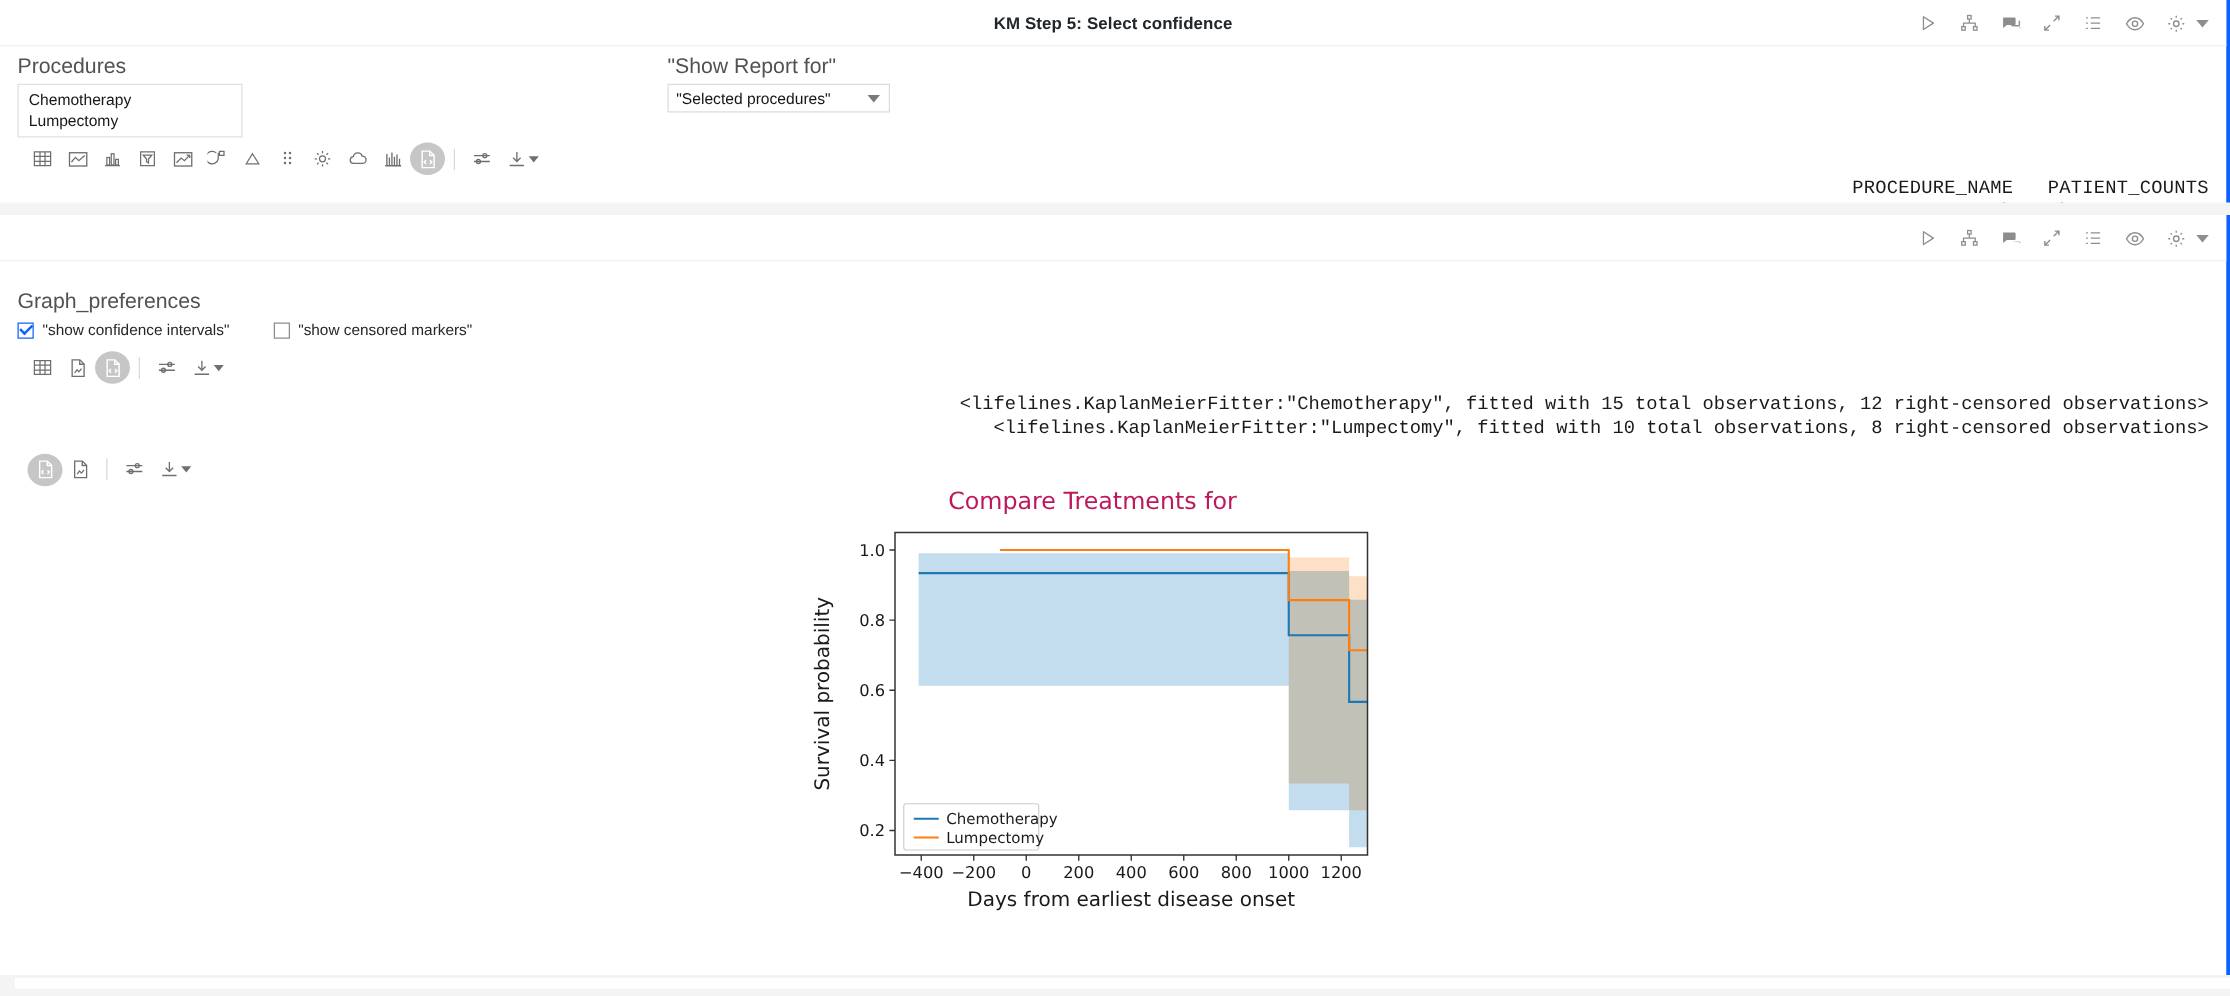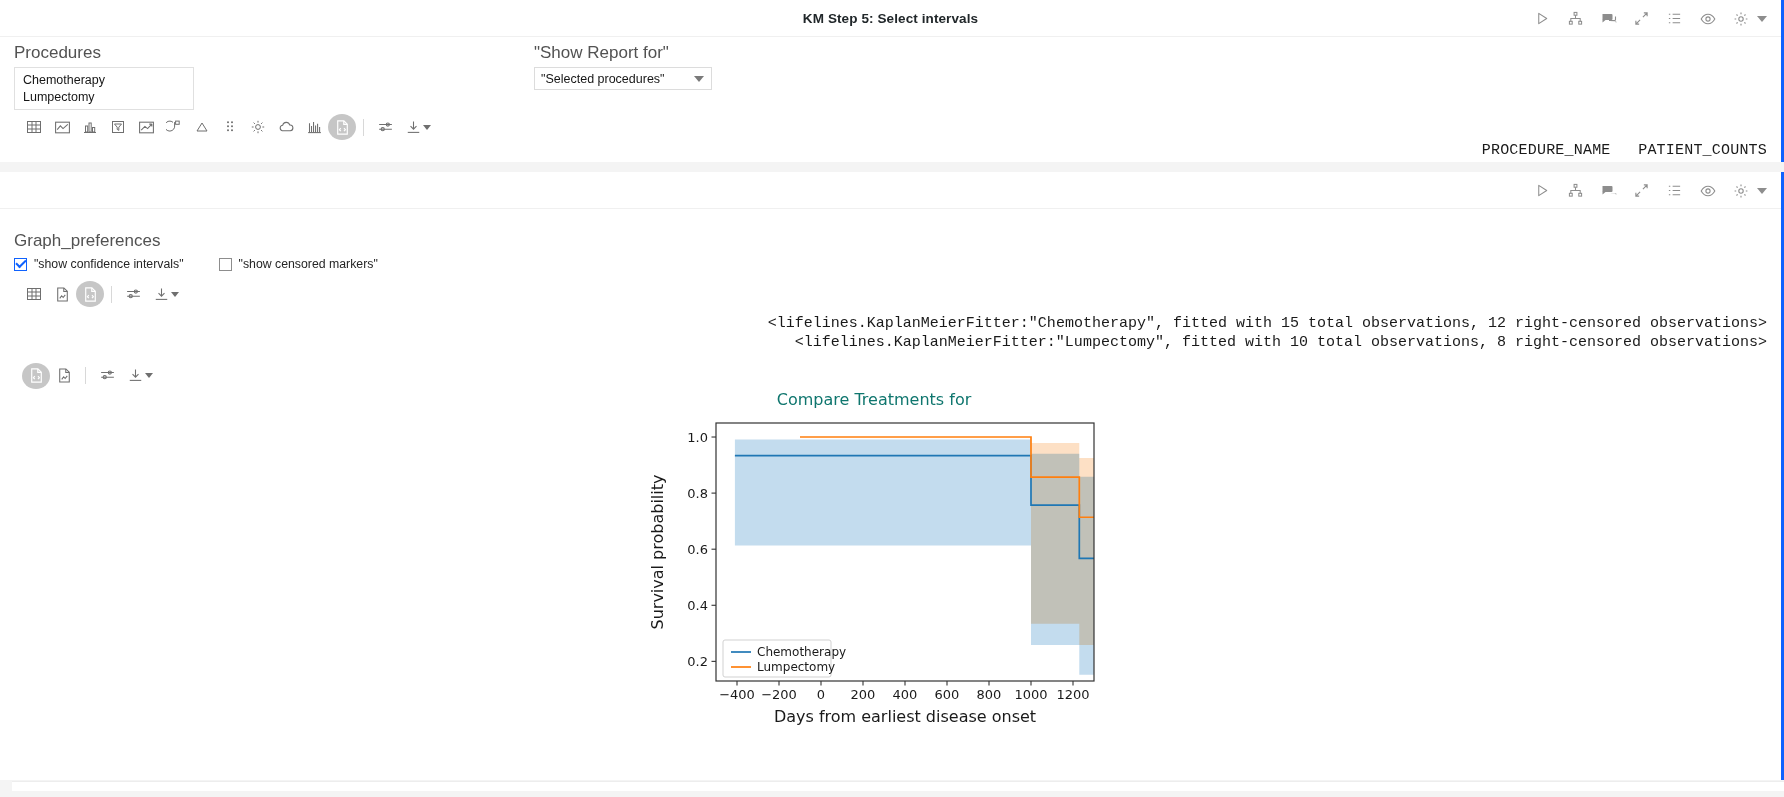--- a/index.html
+++ b/index.html
@@ -89,38 +89,38 @@
     content: ""; width: 8px; height: 4px;
     border-left: 2px solid #0f62fe; border-bottom: 2px solid #0f62fe;
     transform: rotate(-45deg) translate(1px,-1px);
   }
   .chklabel { font-size: 12.3px; color: #262626; white-space: nowrap; }
   .chkgap { width: 35px; }
 
   
   .chartwrap { position: relative; width: 100%; height: 400px; }
   .chart { position: absolute; left: 625px; top: 0px; width: 470px; height: 390px; }
-  .ch-title { text-align: center; font-size: 16px; color: #0f766e; line-height: 1.12; font-family: "DejaVu Sans", sans-serif; }
+  .ch-title { text-align: center; font-size: 19px; color: #be185d; line-height: 1.12; font-family: "DejaVu Sans", sans-serif; }
   svg.plot { display: block; }
   .tick-txt { font-family: "DejaVu Sans", sans-serif; font-size: 13px; fill: #1a1a1a; }
   .axis-lbl { font-family: "DejaVu Sans", sans-serif; font-size: 16px; fill: #1a1a1a; }
   .leg-txt { font-family: "DejaVu Sans", sans-serif; font-size: 12px; fill: #1a1a1a; }
 
   .strip { height: 10px; background: #f4f4f4; }
   .bottombar { position: absolute; left:0; right:0; bottom: 0; height: 16px; background: #f4f4f4; }
   .bottombar .inner { position:absolute; left: 12px; right: 0; top: 0; height: 10px; background:#fff; border-top:1px solid #ededed;}
 </style>
 </head>
 <body>
 
 <div class="page">
 
   <div class="cell" style="position:absolute; left:0; top:0; width:1784px; height:180px;">
     <div class="cell-head">
-      <div class="cell-title">KM Step 5: Select intervals</div>
+      <div class="cell-title">KM Step 5: Select confidence</div>
       <div class="head-tools">
         <span class="ic">
             <svg width="15" height="15" viewBox="0 0 16 16">
               <path d="M4 2.5 L12.5 8 L4 13.5 Z" fill="none" stroke="#8d8d8d" stroke-width="1.1" stroke-linejoin="round"></path>
             </svg>
           </span>
         <span class="ic">
             <svg width="15" height="15" viewBox="0 0 16 16">
               <g stroke="#8d8d8d" stroke-width="1.1" fill="none">
                 <rect x="6.5" y="1.5" width="3" height="3"></rect>

